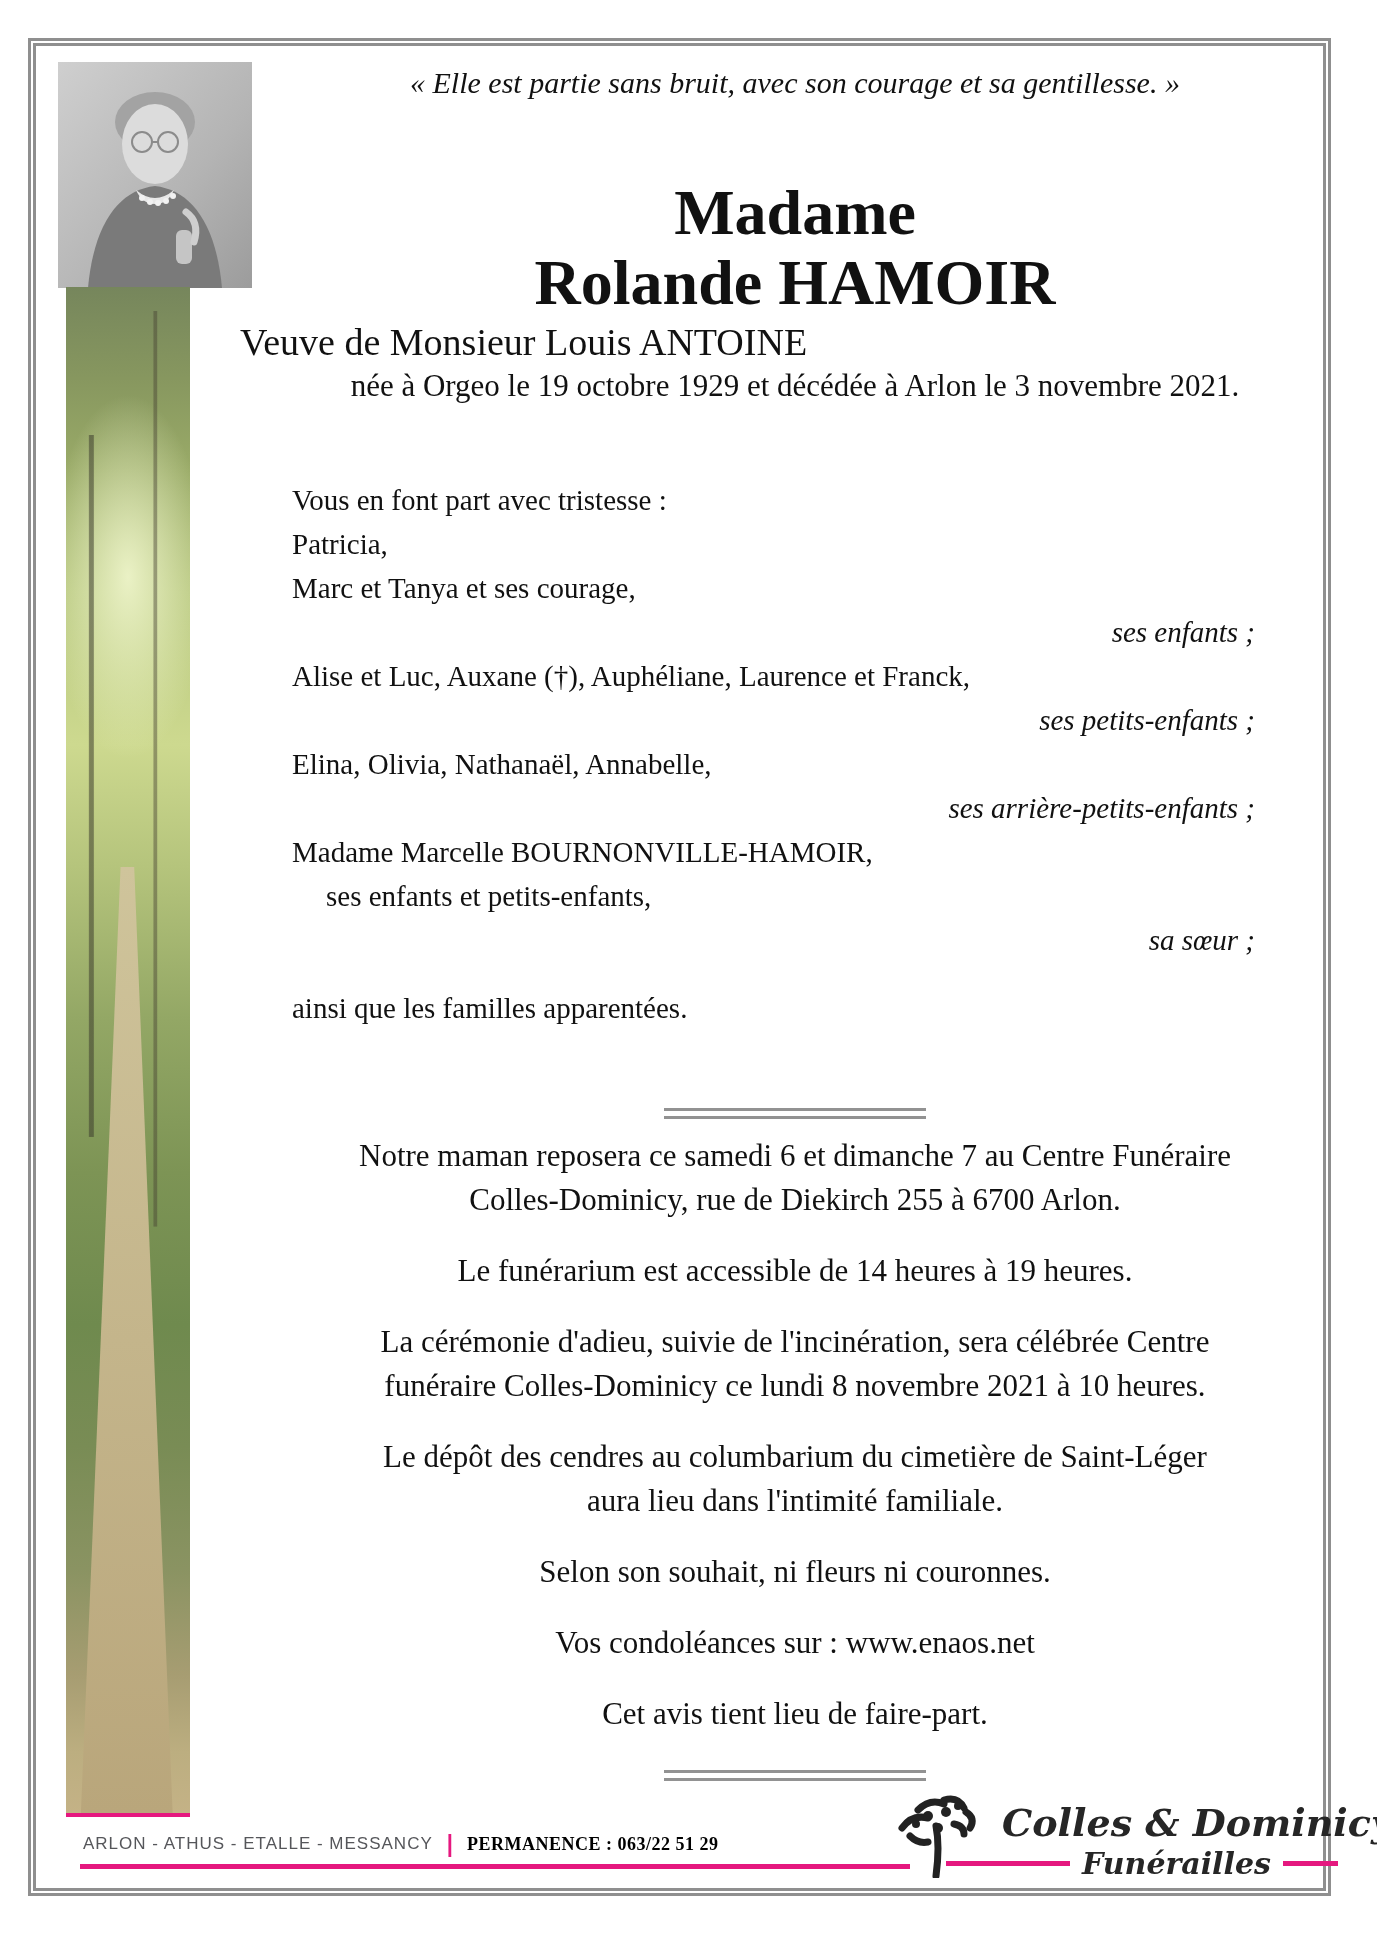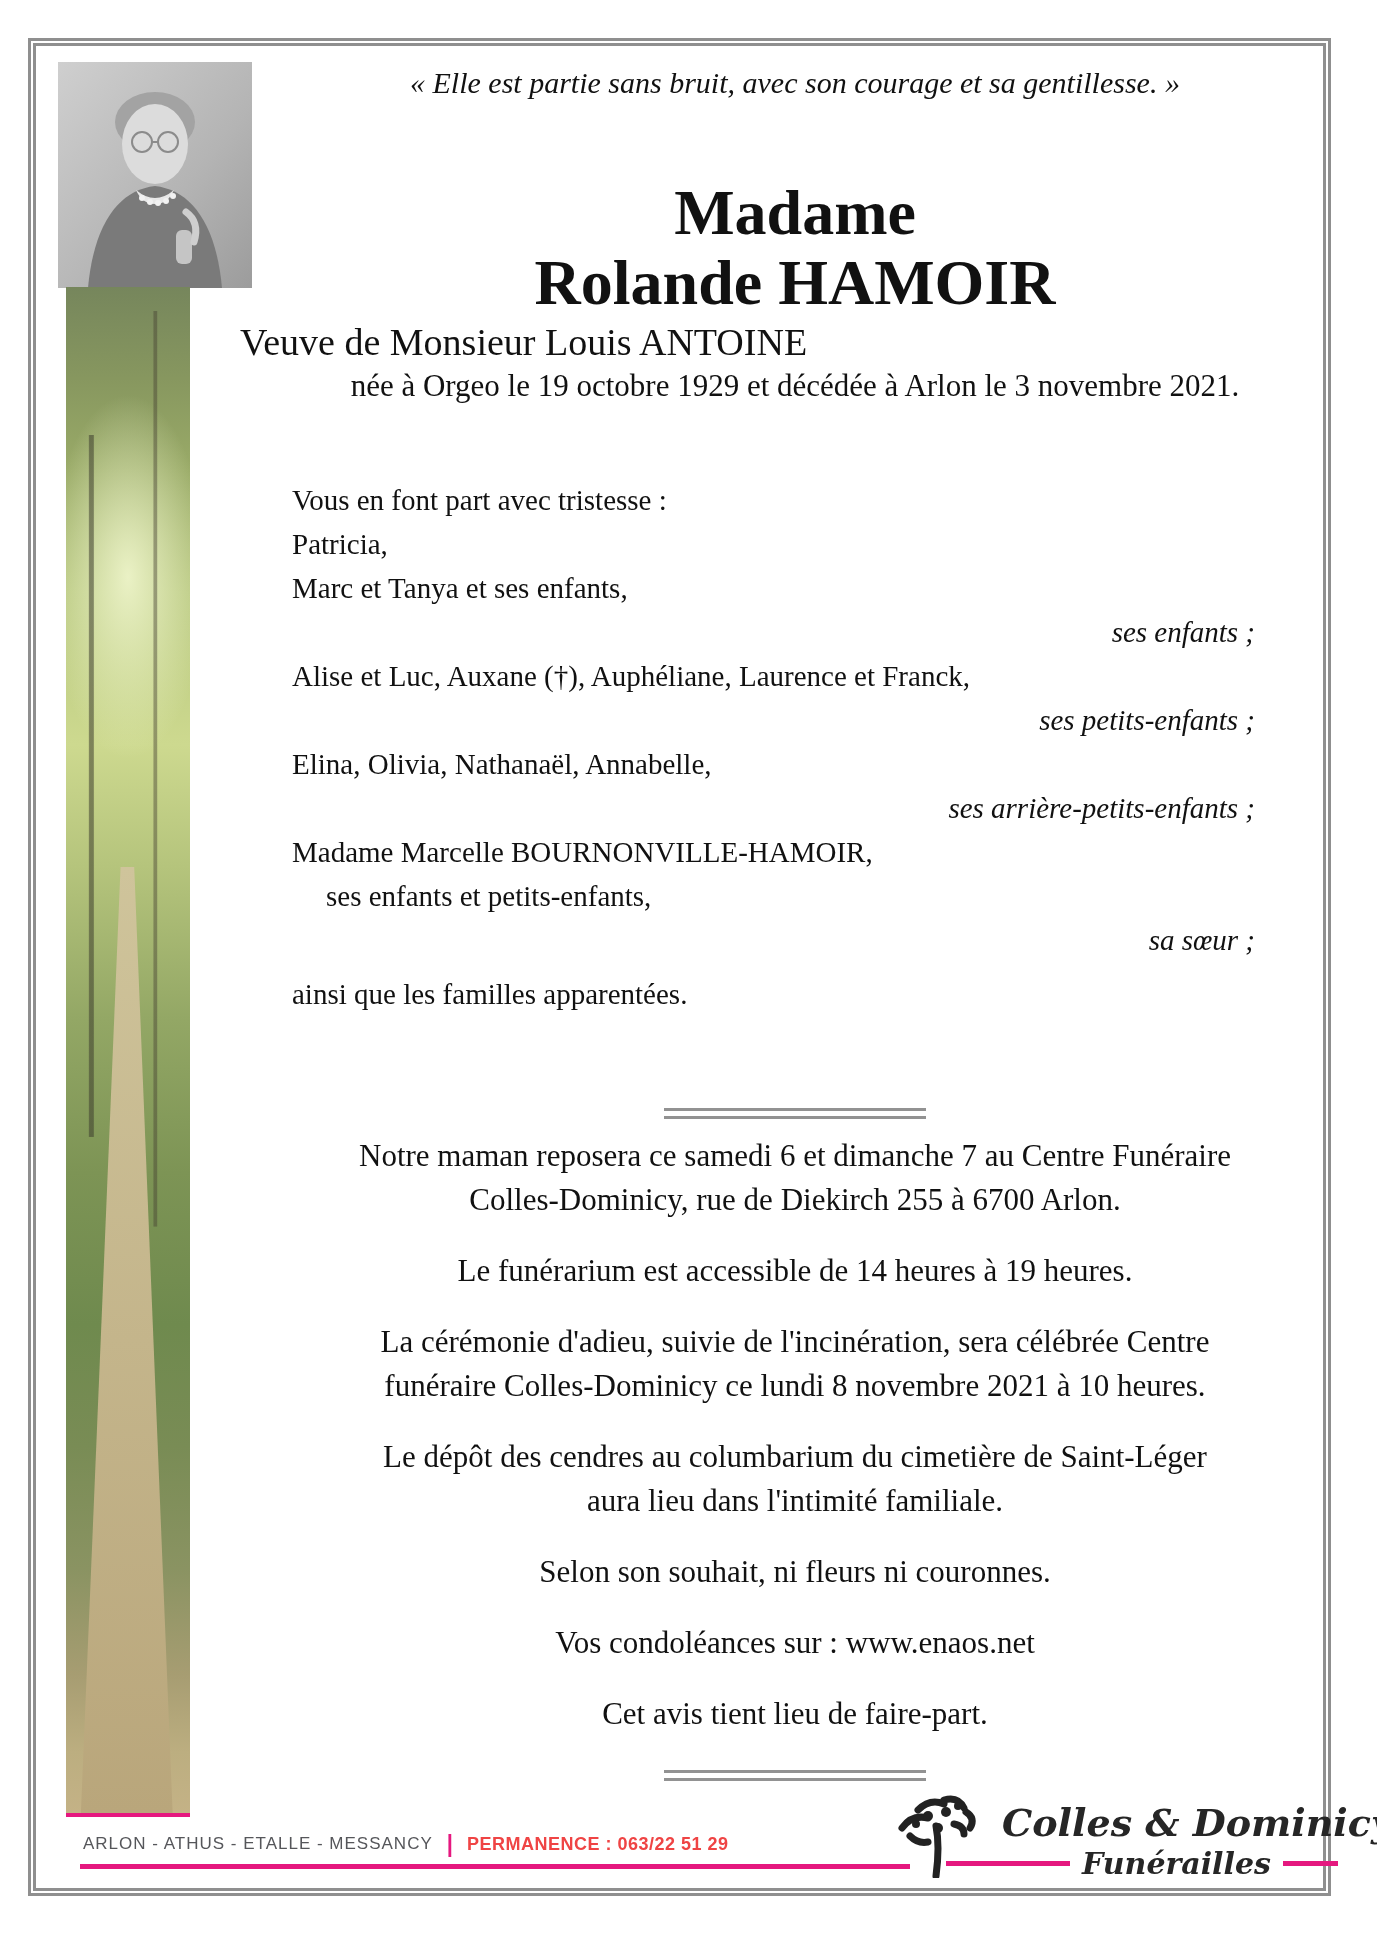--- a/index.html
+++ b/index.html
@@ -36,35 +36,35 @@
   .title2{position:absolute;top:246px;width:100%;text-align:center;
     font-weight:bold;font-size:64px;white-space:nowrap;}
   .subtitle{position:absolute;top:320px;width:100%;text-align:left;
     font-size:38px;white-space:nowrap;}
   .dates{position:absolute;top:368px;width:100%;text-align:center;
     font-size:31px;white-space:nowrap;}
   .family{position:absolute;top:478px;left:52px;right:95px;font-size:29px;}
   .fam-line{height:44px;line-height:44px;white-space:nowrap;}
   .fam-right{text-align:right;font-style:italic;}
   .fam-indent{padding-left:34px;}
-  .fam-last{margin-top:10px;}
+  .fam-last{margin-top:24px;}
   .rule{position:absolute;left:50%;transform:translateX(-50%);width:262px;height:5px;
     border-top:3px solid #929292;border-bottom:3px solid #929292;}
   .rule-top{top:1108px;}
   .rule-bottom{top:1770px;}
   .announce{position:absolute;top:1134px;left:35px;width:1040px;text-align:center;
     font-weight:normal;font-size:31px;}
   .announce p{margin:0 0 27px 0;}
   .announce .ln{line-height:44px;white-space:nowrap;}
   
   .footer-text{position:absolute;left:83px;top:1831px;display:flex;align-items:center;gap:14px;
     font-family:"Liberation Sans","DejaVu Sans",sans-serif;color:#55565a;}
   .footer-locations{font-size:17px;letter-spacing:1px;white-space:nowrap;}
   .footer-sep{color:#e5187f;font-size:22px;font-weight:bold;transform:scaleY(1.1);}
-  .footer-permanence{font-size:18px;font-weight:600;letter-spacing:.5px;white-space:nowrap;color:#ef4444;}
+  .footer-permanence{font-size:18px;font-weight:600;letter-spacing:.5px;white-space:nowrap;color:#000000;font-family:Liberation Serif, serif;}
   .pink-line-long{position:absolute;left:80px;top:1864px;width:830px;height:5px;}
   .pink{background:#e5187f;}
   .logo-tree{position:absolute;left:888px;top:1790px;width:100px;height:88px;}
   .logo-tree svg{display:block;width:100%;height:100%;}
   .brand-name{position:absolute;left:1002px;top:1800px;width:300px;text-align:center;
     font-family:"DejaVu Serif","Liberation Serif",serif;font-style:italic;font-weight:bold;
     font-size:38px;color:#262626;white-space:nowrap;}
   .brand-sub{position:absolute;left:946px;top:1846px;display:flex;align-items:center;gap:12px;}
   .brand-sub .dash{height:5px;}
   .brand-sub .dash-l{width:124px;}
@@ -118,21 +118,21 @@
     <div class="quote">« Elle est partie sans bruit, avec son courage et sa gentillesse. »</div>
 
     <div class="title1">Madame</div>
     <div class="title2">Rolande HAMOIR</div>
     <div class="subtitle">Veuve de Monsieur Louis ANTOINE</div>
     <div class="dates">née à Orgeo le 19 octobre 1929 et décédée à Arlon le 3 novembre 2021.</div>
 
     <div class="family">
       <div class="fam-line">Vous en font part avec tristesse :</div>
       <div class="fam-line">Patricia,</div>
-      <div class="fam-line">Marc et Tanya et ses enfants,</div>
+      <div class="fam-line">Marc et Tanya et ses courage,</div>
       <div class="fam-line fam-right">ses enfants ;</div>
       <div class="fam-line">Alise et Luc, Auxane (†), Auphéliane, Laurence et Franck,</div>
       <div class="fam-line fam-right">ses petits-enfants ;</div>
       <div class="fam-line">Elina, Olivia, Nathanaël, Annabelle,</div>
       <div class="fam-line fam-right">ses arrière-petits-enfants ;</div>
       <div class="fam-line">Madame Marcelle BOURNONVILLE-HAMOIR,</div>
       <div class="fam-line fam-indent">ses enfants et petits-enfants,</div>
       <div class="fam-line fam-right">sa sœur ;</div>
       <div class="fam-line fam-last">ainsi que les familles apparentées.</div>
     </div>

